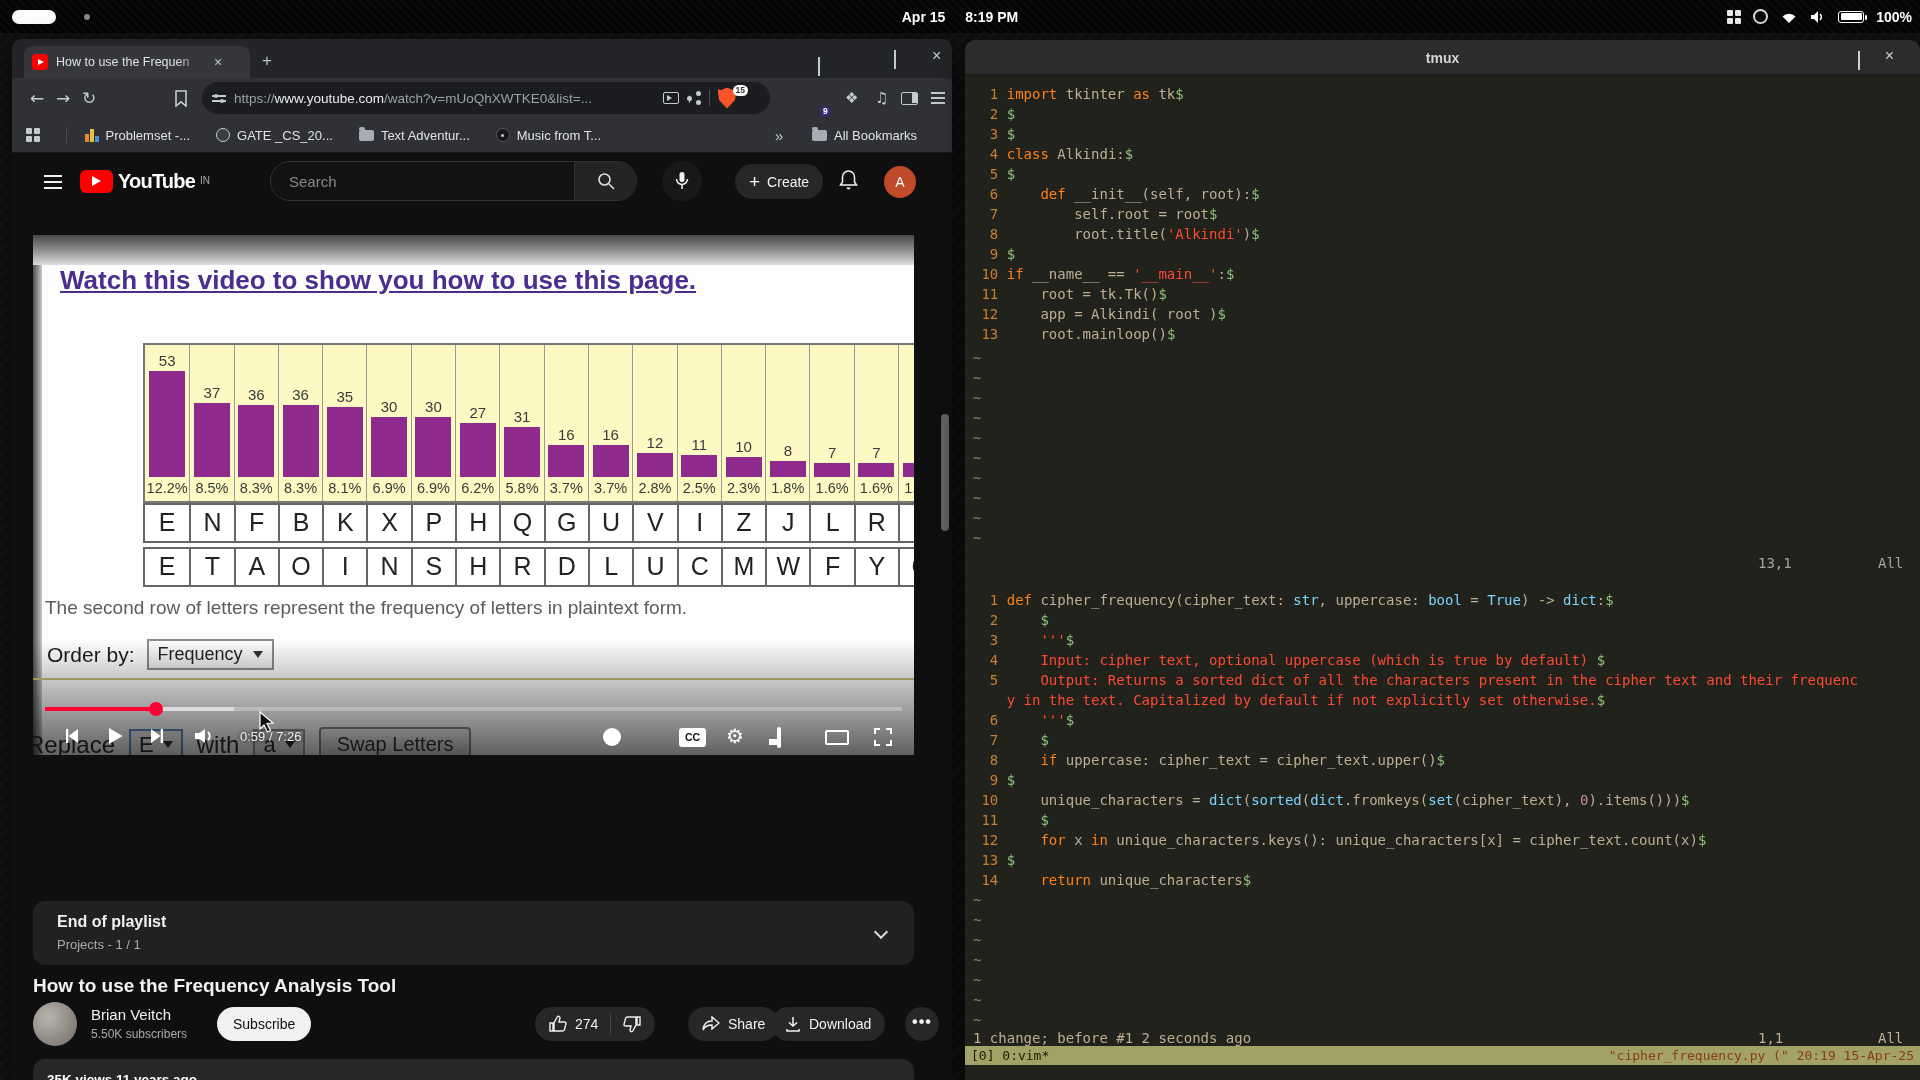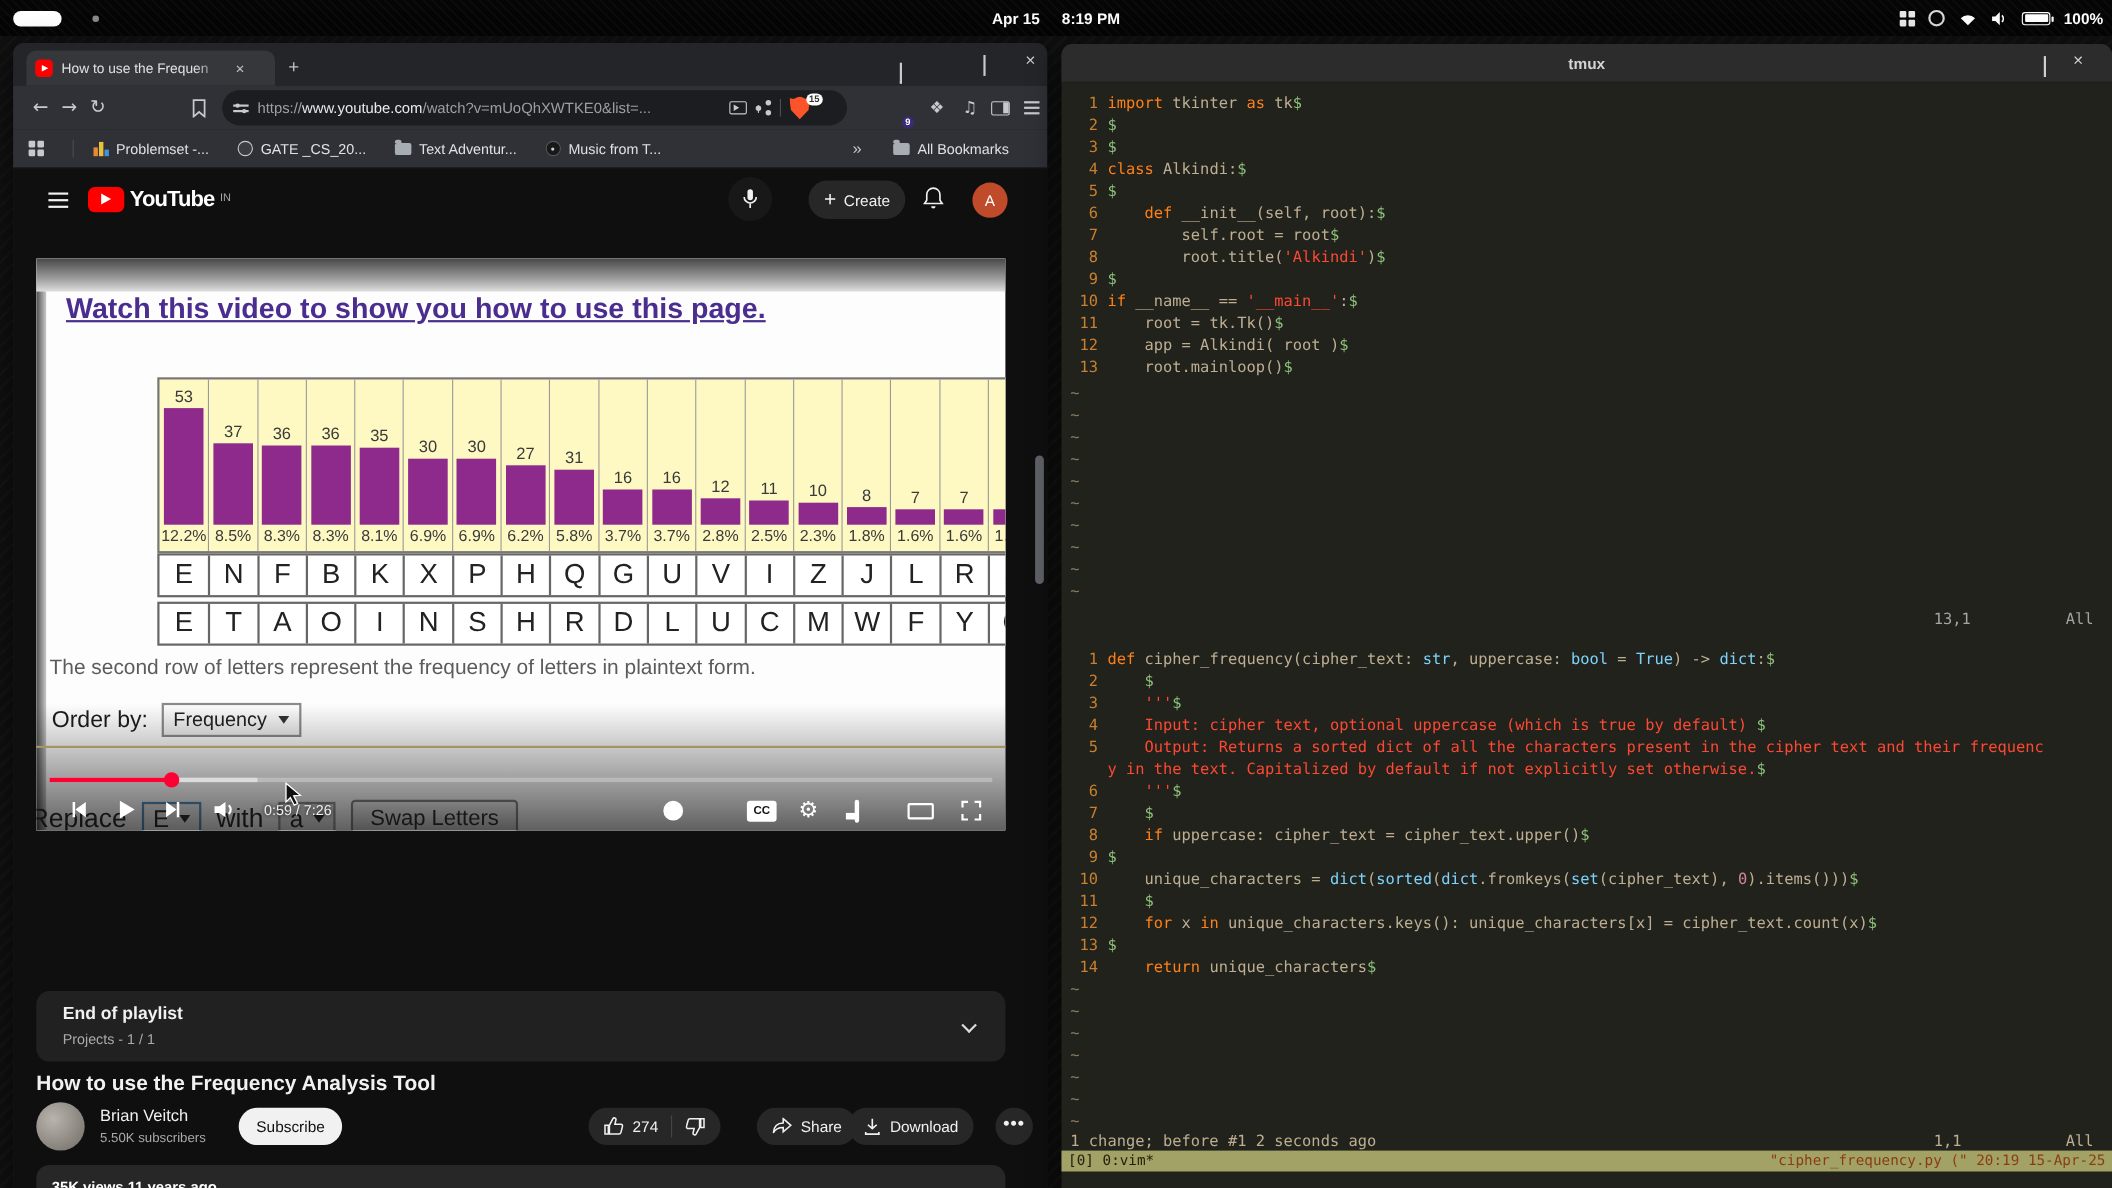--- a/index.html
+++ b/index.html
@@ -300,20 +300,29 @@
   <div id="yt">
     <span class="hamb" style="position:absolute;left:32px;top:18px">
         <div></div>
         <div></div>
         <div></div>
       </span>
     <div id="yt-logo">
       <span class="logo-box"></span>
       <span class="logo-txt">YouTube</span>
       <span class="logo-in">IN</span>
+    </div>
+    <div id="searchbar">
+      <input placeholder="Search" style="">
+      <span class="search-seg">
+        <svg width="20" height="20" viewBox="0 0 20 20">
+            <circle cx="8.5" cy="8.5" r="5.5" fill="none" stroke="#ddd" stroke-width="1.6"></circle>
+            <line x1="13" y1="13" x2="18" y2="18" stroke="#ddd" stroke-width="1.6"></line>
+          </svg>
+      </span>
     </div>
     <span class="mic">
       <svg width="16" height="20" viewBox="0 0 16 20">
           <rect x="5.5" y="1" width="5" height="10" rx="2.5" fill="#f1f1f1"></rect>
           <path d="M2.5 8a5.5 5.5 0 0 0 11 0" fill="none" stroke="#f1f1f1" stroke-width="1.5"></path>
           <line x1="8" y1="14" x2="8" y2="18" stroke="#f1f1f1" stroke-width="1.5"></line>
         </svg>
     </span>
     <div id="create">
       <span class="plus">+</span>

